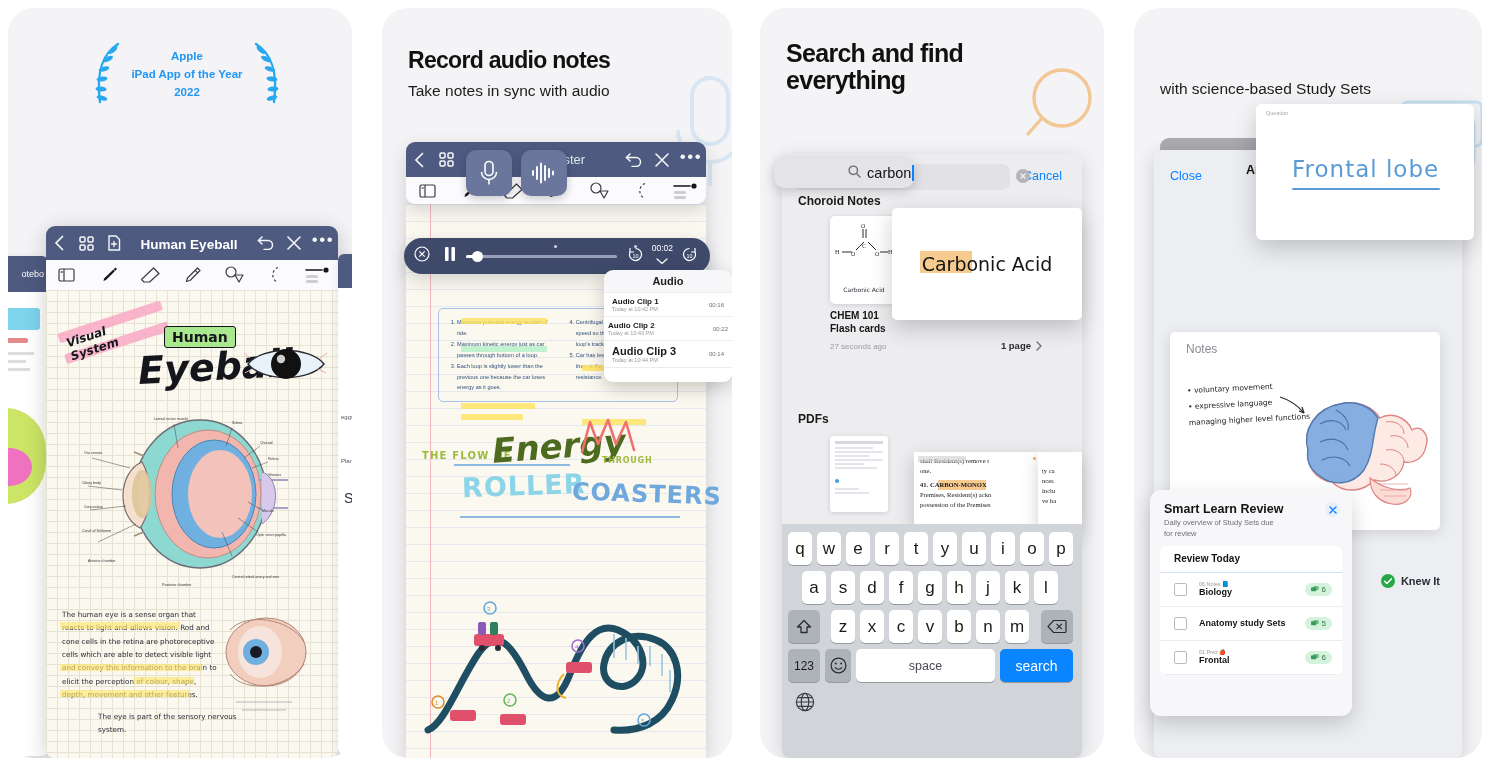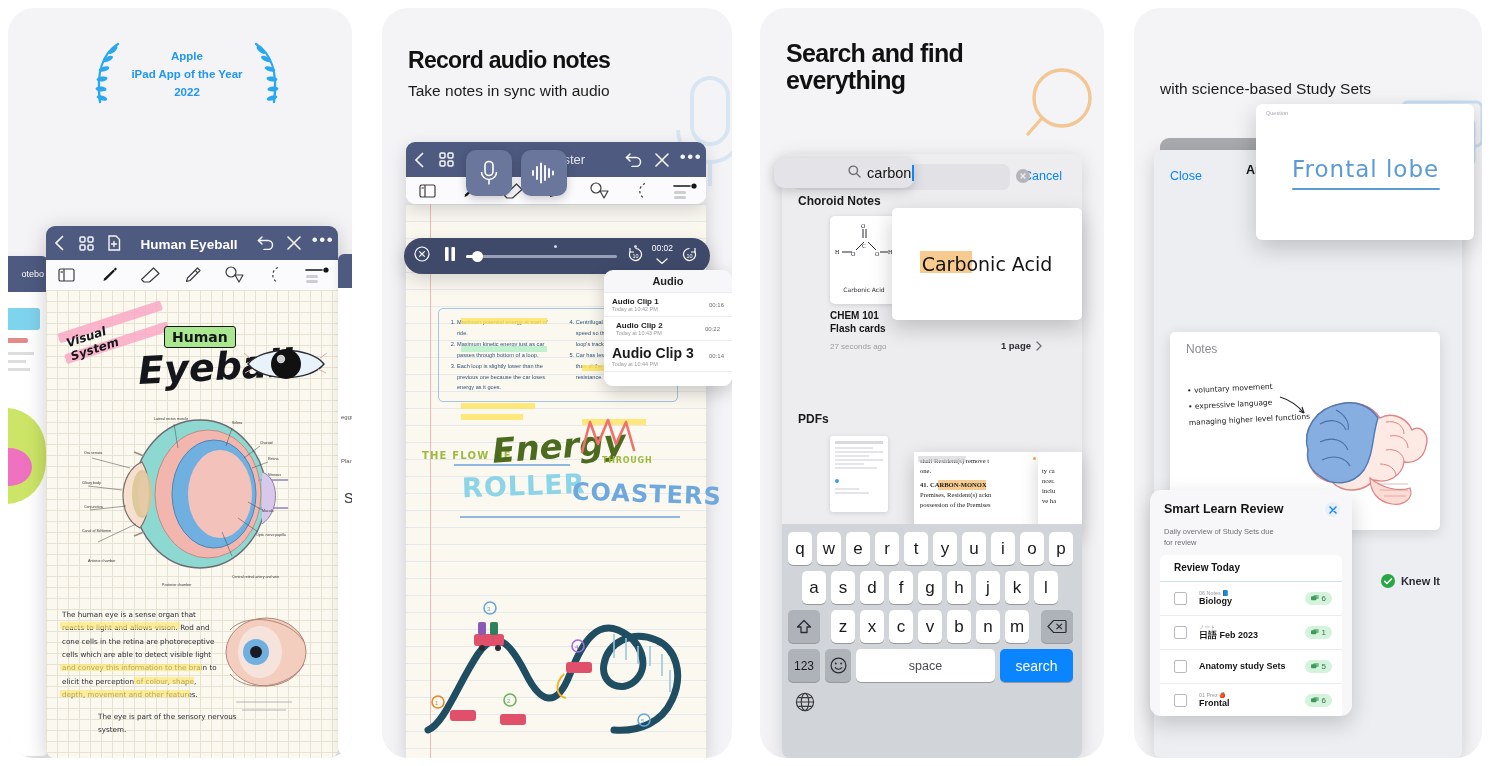--- a/index.html
+++ b/index.html
@@ -474,30 +474,30 @@
   <div style="position:absolute;left:222px;top:262px;width:128px;background:#f7f7f9;border-radius:9px;box-shadow:0 6px 18px rgba(0,0,0,.2);overflow:hidden;z-index:8">
     <div style="height:22px;display:flex;align-items:center;justify-content:center;font-size:11px;font-weight:bold;color:#222">Audio</div>
     <div style="background:#fff">
       <div style="display:flex;align-items:center;padding:4px 8px;border-top:1px solid #ececee">
         <span style="flex:1">
           <span style="display:block;font-size:8px;font-weight:bold;color:#1a1a1a">Audio Clip 1</span>
           <span style="display:block;font-size:5.5px;color:#9a9aa0">Today at 10:42 PM</span>
         </span>
         <span style="font-size:6px;color:#6e6e74">00:16</span>
       </div>
-      <div style="display:flex;align-items:center;padding:4px 12px;border-top:1px solid #ececee">
+      <div style="display:flex;align-items:center;padding:4px 4px;border-top:1px solid #ececee">
         <span style="flex:1">
           <span style="display:block;font-size:8px;font-weight:bold;color:#1a1a1a">Audio Clip 2</span>
           <span style="display:block;font-size:5.5px;color:#9a9aa0">Today at 10:43 PM</span>
         </span>
         <span style="font-size:6px;color:#6e6e74">00:22</span>
       </div>
       <div style="display:flex;align-items:center;padding:4px 8px;border-top:1px solid #ececee">
         <span style="flex:1">
-          <span style="display:block;font-size:14px;font-weight:bold;color:#1a1a1a">Audio Clip 3</span>
+          <span style="display:block;font-size:11px;font-weight:bold;color:#1a1a1a">Audio Clip 3</span>
           <span style="display:block;font-size:5.5px;color:#9a9aa0">Today at 10:44 PM</span>
         </span>
         <span style="font-size:6px;color:#6e6e74">00:14</span>
       </div>
       <div style="height:14px;border-top:1px solid #ececee"></div>
     </div>
   </div>
 </div>
 
 <div class="panel" id="p3">
@@ -735,21 +735,21 @@
 
   <div style="position:absolute;left:122px;top:96px;width:218px;height:136px;background:#fff;border-radius:6px;box-shadow:0 8px 24px rgba(0,0,0,.2);z-index:6">
     <div style="position:absolute;left:10px;top:6px;font-size:5.5px;color:#a6a6ac">Question</div>
     <div class="hw" style="position:absolute;left:36px;top:52px;font-size:23px;color:#5b9bd5;letter-spacing:1px">Frontal lobe</div>
     <div style="position:absolute;left:36px;top:84px;width:148px;height:2.4px;background:#5b9bd5;border-radius:2px"></div>
   </div>
 
   <div class="slr" style="left:16px;top:482px;width:202px;height:226px;z-index:8">
     <div style="padding:12px 14px 6px 14px;position:relative">
       <div style="font-size:12.5px;font-weight:bold;color:#141414">Smart Learn Review</div>
-      <div style="font-size:7.5px;color:#6f6f77;margin-top:11px;width:120px;line-height:1.45">Daily overview of Study Sets due for review</div>
+      <div style="font-size:7.5px;color:#6f6f77;margin-top:2px;width:120px;line-height:1.45">Daily overview of Study Sets due for review</div>
       <span style="position:absolute;right:12px;top:12px;width:15px;height:15px;border-radius:50%;background:#e9eff8;display:flex;align-items:center;justify-content:center">
         <svg width="8" height="8" viewBox="0 0 8 8">
               <path d="M1 1l6 6M7 1L1 7" stroke="#0a84ff" stroke-width="1.4" stroke-linecap="round"></path>
             </svg>
       </span>
     </div>
     <div style="margin:0 10px;background:#fff;border-radius:6px;overflow:hidden">
       <div style="height:26px;display:flex;align-items:center;padding-left:14px;border-bottom:1.4px solid #cfe0f2;font-size:10px;font-weight:bold;color:#141414">Review Today</div>
 
       <div class="slr-row">
@@ -763,34 +763,20 @@
         </span>
         <span class="badge">
           <svg width="8" height="6" viewBox="0 0 8 6">
                 <rect x="0" y="1.2" width="5.4" height="4" rx="1" fill="#3c9b5c"></rect>
                 <rect x="2.4" y="0" width="5.4" height="4" rx="1" fill="#3c9b5c" opacity=".6"></rect>
               </svg>
           <span>6</span>
         </span>
       </div>
 
-      <div class="slr-row">
-        <span class="chk"></span>
-        <span style="flex:1;line-height:1.15">
-          <span style="display:block;font-size:5.4px;color:#97979e">ノート</span>
-          <span style="display:block;font-size:9px;font-weight:bold;color:#141414">日語 Feb 2023</span>
-        </span>
-        <span class="badge">
-          <svg width="8" height="6" viewBox="0 0 8 6">
-                <rect x="0" y="1.2" width="5.4" height="4" rx="1" fill="#3c9b5c"></rect>
-                <rect x="2.4" y="0" width="5.4" height="4" rx="1" fill="#3c9b5c" opacity=".6"></rect>
-              </svg>
-          <span>1</span>
-        </span>
-      </div>
 
       <div class="slr-row">
         <span class="chk"></span>
         <span style="flex:1;font-size:9px;font-weight:bold;color:#141414">Anatomy study Sets</span>
         <span class="badge">
           <svg width="8" height="6" viewBox="0 0 8 6">
                 <rect x="0" y="1.2" width="5.4" height="4" rx="1" fill="#3c9b5c"></rect>
                 <rect x="2.4" y="0" width="5.4" height="4" rx="1" fill="#3c9b5c" opacity=".6"></rect>
               </svg>
           <span>5</span>

